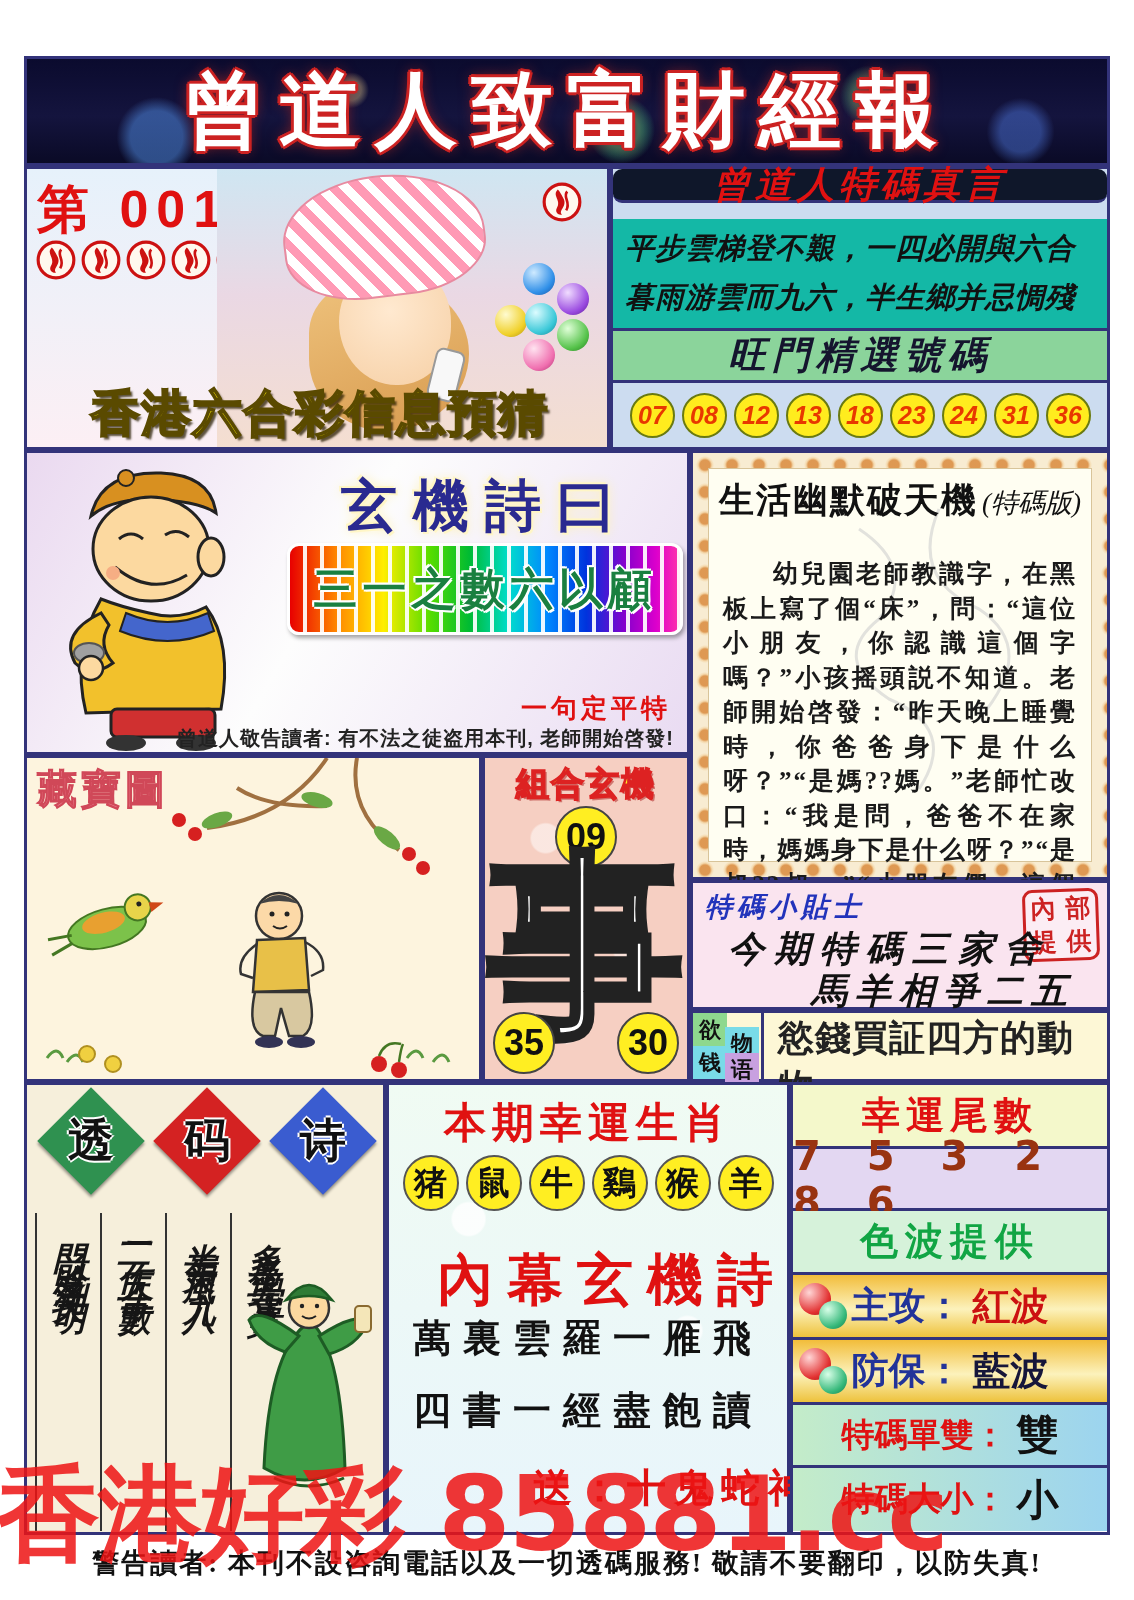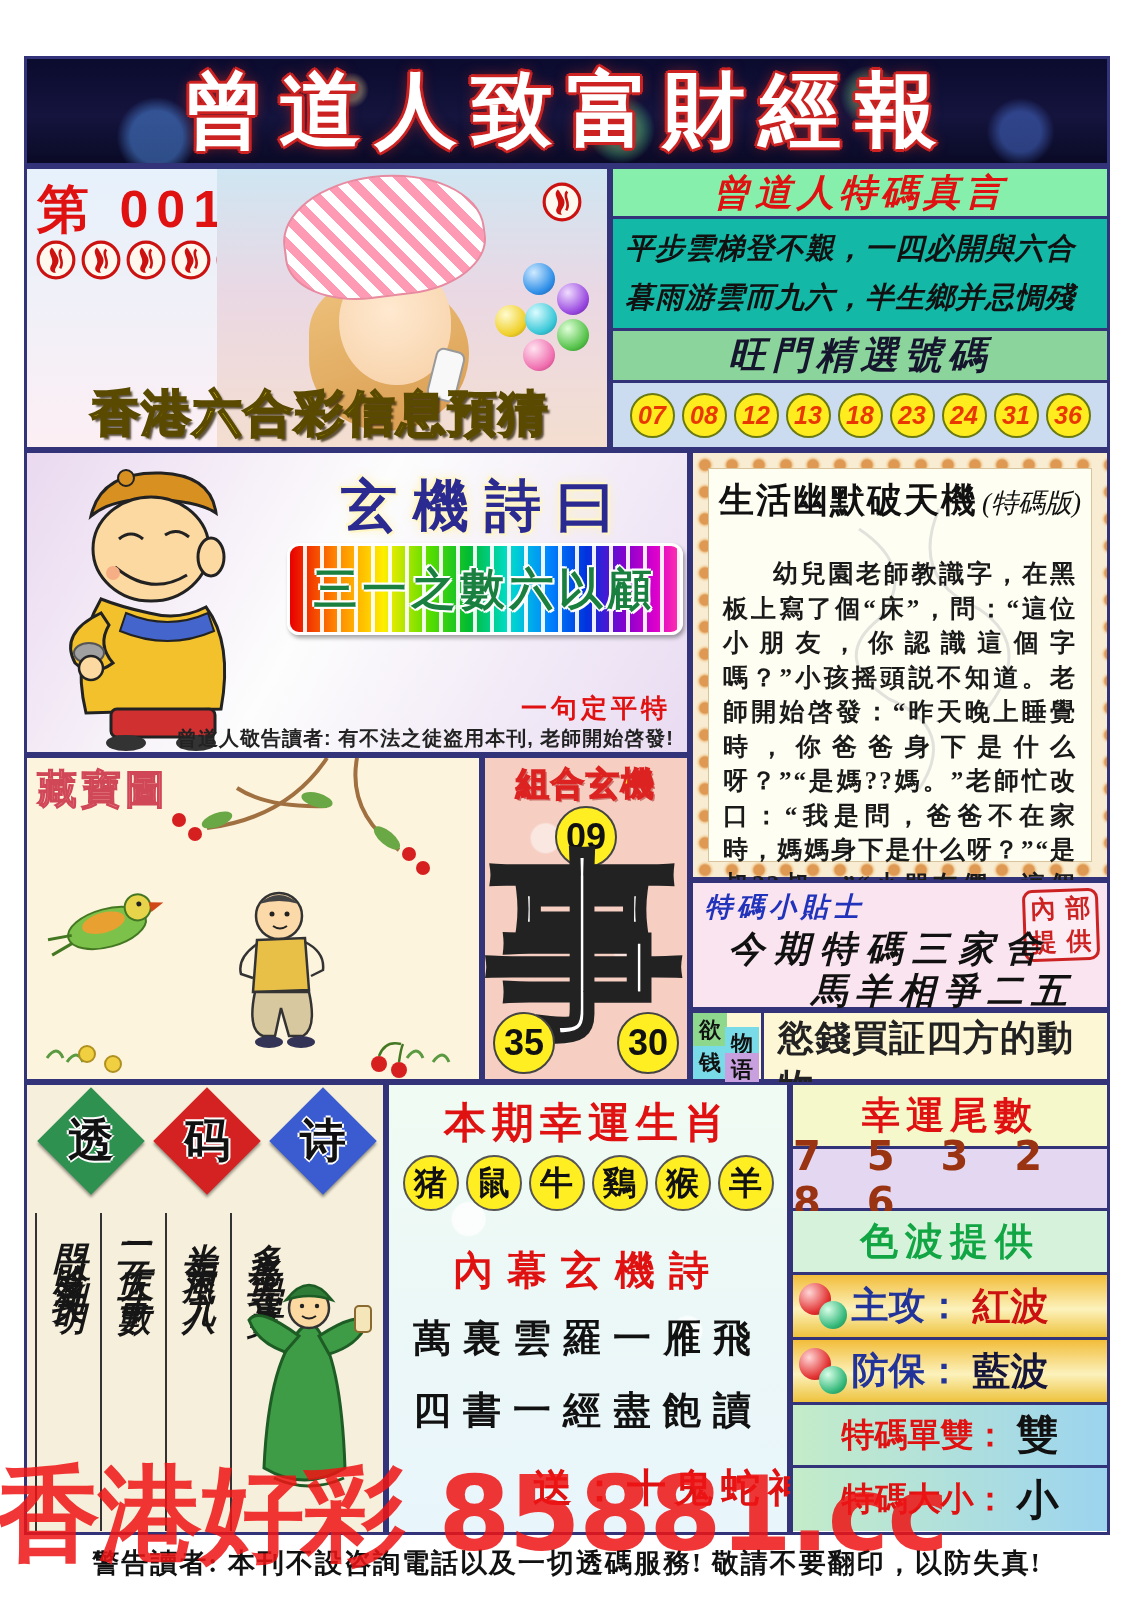--- a/index.html
+++ b/index.html
@@ -40,21 +40,21 @@
   .phone{position:absolute;left:214px;top:180px;width:26px;height:48px;border-radius:8px;background:#f8f8f8;border:2px solid #999;transform:rotate(14deg);}
   .logo-flame{left:514px;top:12px;width:42px;height:42px;}
   .balls{left:468px;top:94px;width:120px;height:120px;}
   .ball{position:absolute;width:32px;height:32px;border-radius:50%;}
   .headline{left:0px;top:212px;width:586px;text-align:center;font-size:49px;font-weight:bold;color:#ffee00;
     letter-spacing:2px;-webkit-text-stroke:2px #5a4a00;
     text-shadow:3px 3px 2px rgba(40,30,0,.75);z-index:5;}
 
   
   #panel-truth{left:610px;top:166px;width:500px;height:284px;background:#ccdcf0;}
-  .truth-head{position:absolute;left:0;top:0;width:100%;height:50px;background:#86efac;border-bottom:3px solid #33337a;box-sizing:border-box;}
+  .truth-head{position:absolute;left:0;top:0;width:100%;height:34px;background:#0f172a;border-bottom:3px solid #33337a;box-sizing:border-box;border-radius:9px;}
   .truth-head span{font-size:37px;font-weight:bold;color:#e01111;letter-spacing:5px;font-style:italic;}
   .truth-verse{position:absolute;left:0;top:50px;width:100%;height:112px;background:#14b8a6;border-bottom:3px solid #33337a;box-sizing:border-box;
     display:flex;flex-direction:column;justify-content:space-evenly;padding:2px 12px;}
   .truth-verse div{font-size:29px;font-weight:bold;color:#111;font-style:italic;letter-spacing:1px;}
   .truth-numtitle{position:absolute;left:0;top:162px;width:100%;height:52px;background:#8bd49b;border-bottom:3px solid #33337a;box-sizing:border-box;}
   .truth-numtitle span{font-size:38px;font-weight:bold;color:#15152e;font-style:italic;letter-spacing:6px;}
   .truth-nums{position:absolute;left:0;top:214px;width:100%;height:64px;display:flex;align-items:center;justify-content:center;gap:7px;}
   .numball{width:45px;height:45px;border-radius:50%;background:#ffec1e;border:2px solid #6a7a10;box-sizing:border-box;
     display:flex;align-items:center;justify-content:center;font-size:25px;font-weight:bold;font-style:italic;color:#e83800;}
 
@@ -134,21 +134,21 @@
 
   
   #panel-lucky{left:386px;top:1082px;width:404px;height:453px;
     background:radial-gradient(circle at 20% 30%,rgba(255,255,255,.8) 0 16px,transparent 18px),
       radial-gradient(circle at 75% 55%,rgba(255,255,255,.7) 0 14px,transparent 16px),
       linear-gradient(180deg,#f0fbf3,#e8f5fb);}
   .lucky-title{position:absolute;left:0;top:10px;width:100%;text-align:center;font-size:42px;font-weight:bold;color:#e01111;letter-spacing:6px;}
   .zodiac-row{position:absolute;left:0;top:70px;width:100%;display:flex;justify-content:center;gap:7px;}
   .zball{width:56px;height:56px;border-radius:50%;background:#ffee22;border:2px solid #555;box-sizing:border-box;
     display:flex;align-items:center;justify-content:center;font-size:33px;font-weight:bold;color:#111;}
-  .lucky-poemtitle{position:absolute;left:0;top:158px;width:100%;text-align:center;font-size:40px;font-weight:bold;color:#e01111;letter-spacing:14px;}
+  .lucky-poemtitle{position:absolute;left:0;top:158px;width:100%;text-align:right;font-size:56px;font-weight:bold;color:#e01111;letter-spacing:14px;}
   .lucky-verse1{position:absolute;left:0;top:228px;width:100%;text-align:center;font-size:38px;font-weight:bold;color:#111;
     font-family:"Liberation Serif",serif;letter-spacing:12px;}
   .lucky-verse2{position:absolute;left:0;top:300px;width:100%;text-align:center;font-size:38px;font-weight:bold;color:#111;
     font-family:"Liberation Serif",serif;letter-spacing:12px;}
   .lucky-gift{position:absolute;left:0;top:376px;width:100%;text-align:right;font-size:39px;font-weight:bold;color:#e01111;letter-spacing:8px;margin-left:28px;}
 
   
   #panel-right{left:790px;top:1082px;width:320px;height:453px;background:#fff;}
   .rrow{position:relative;width:100%;border-bottom:3px solid #33337a;box-sizing:border-box;display:flex;align-items:center;justify-content:center;}
   .r-tailtitle{height:64px;background:#f4f8cb;font-size:38px;font-weight:bold;color:#e01111;letter-spacing:6px;}

